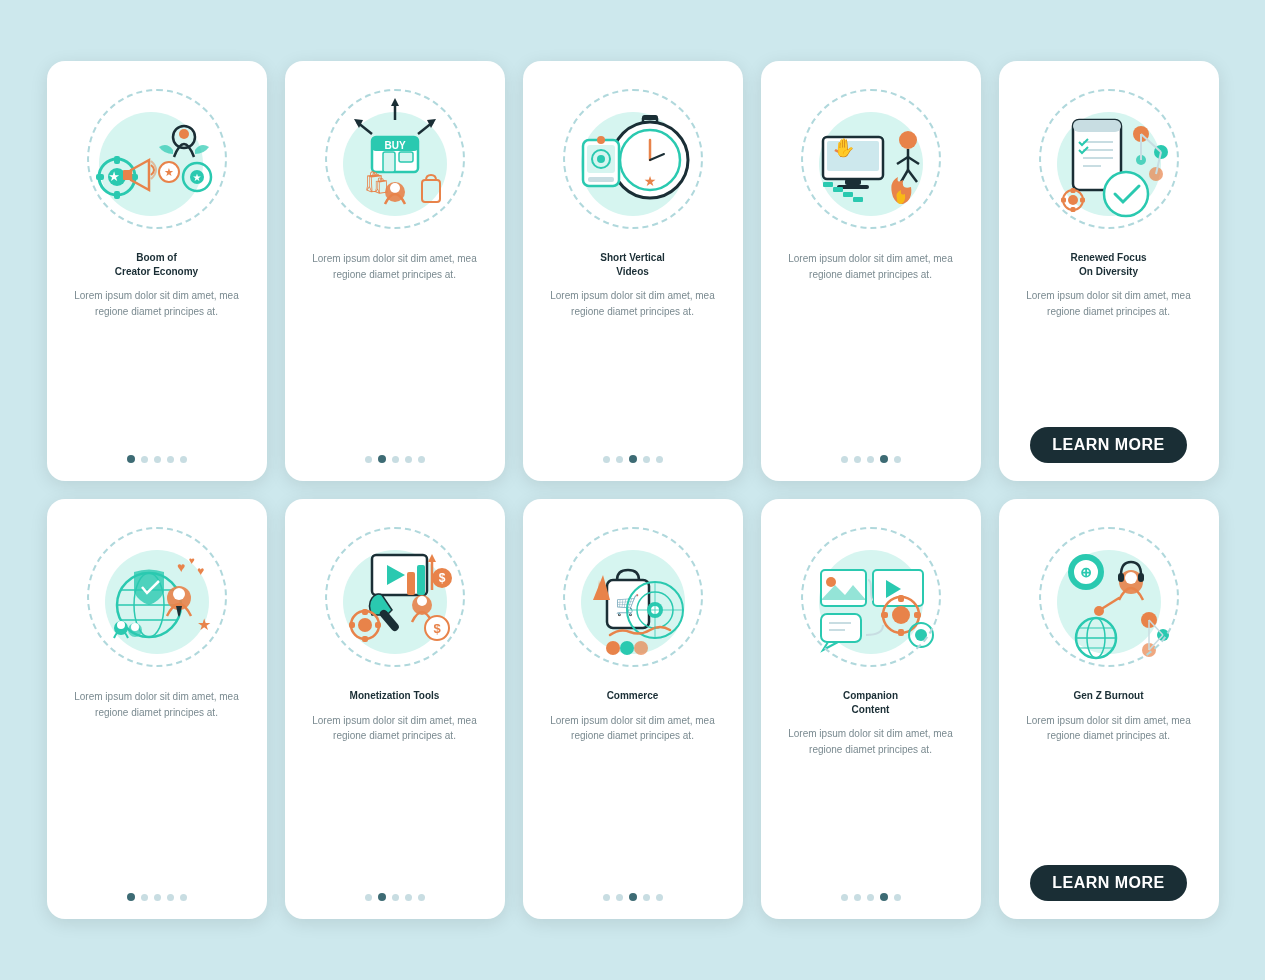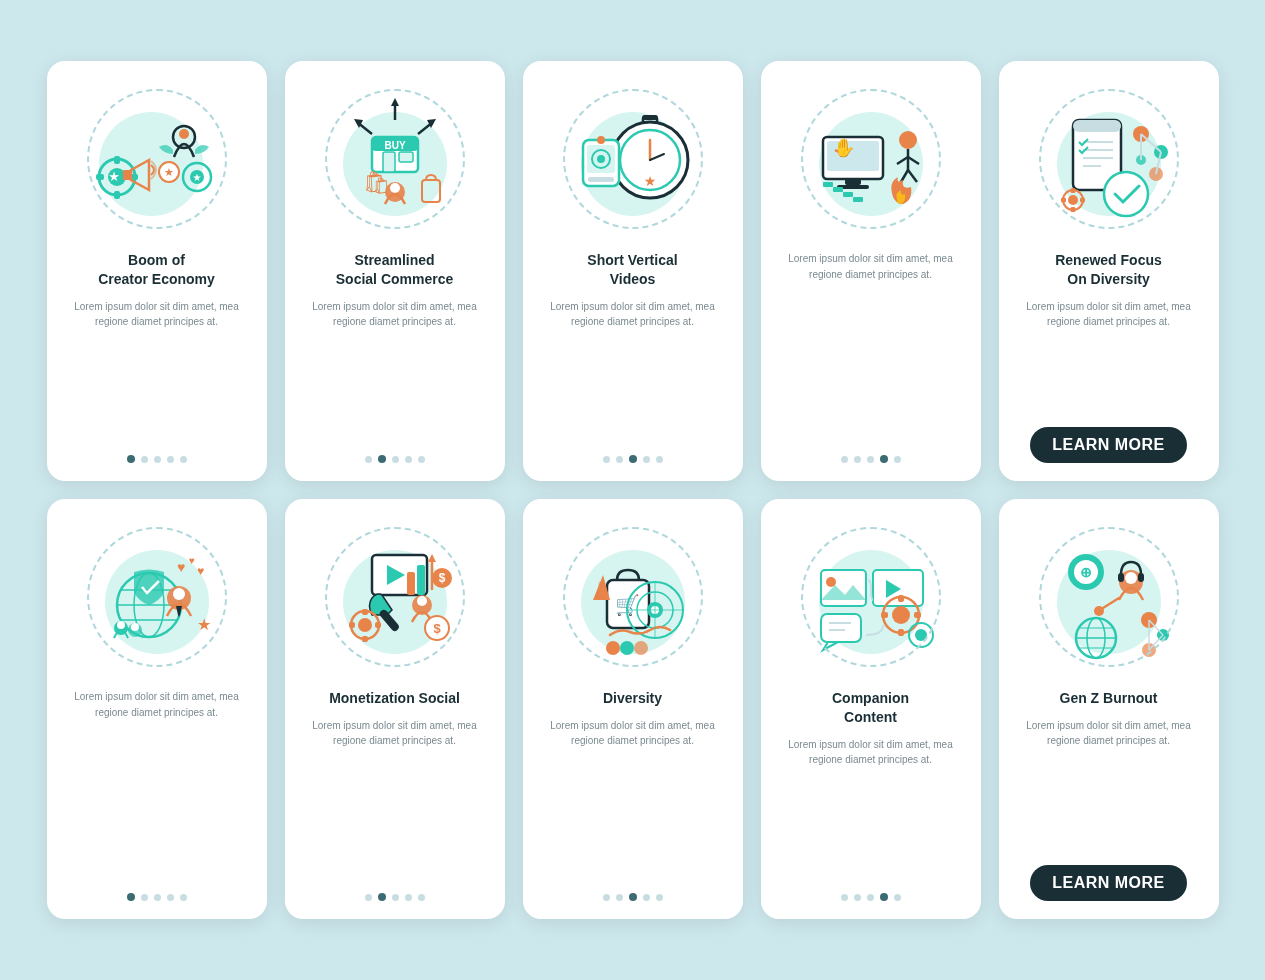--- a/index.html
+++ b/index.html
@@ -42,21 +42,21 @@
       position: absolute;
       width: 140px;
       height: 140px;
       border-radius: 50%;
       border: 2px dashed #b0d8dc;
       top: 50%;
       left: 50%;
       transform: translate(-50%, -50%);
     }
     .card-title {
-      font-size: 14px;
+      font-size: 10px;
       font-weight: 800;
       color: #1a2e35;
       text-align: center;
       margin-bottom: 10px;
       line-height: 1.35;
     }
     .card-body {
       font-size: 10px;
       color: #7a8a90;
       text-align: center;
@@ -174,21 +174,20 @@
         <circle cx="78" cy="110" r="10" fill="#e8834a" opacity="0.9"></circle>
         <circle cx="78" cy="106" r="5" fill="#fff"></circle>
         <path d="M68,122 Q73,112 78,112 Q83,112 88,122" stroke="#e8834a" stroke-width="2.5" fill="none"></path>
 
         <text x="46" y="108" font-size="22" fill="#e8834a">🛍</text>
 
         <rect x="105" y="98" width="18" height="22" rx="3" fill="none" stroke="#e8834a" stroke-width="2"></rect>
         <path d="M109,98 Q109,93 114,93 Q119,93 119,98" stroke="#e8834a" stroke-width="2" fill="none"></path>
       </svg>
     </div>
-    <div class="card-title">Streamlined<br>Social Commerce</div>
     <div class="card-body">Lorem ipsum dolor sit dim amet, mea regione diamet principes at.</div>
     <div class="dots">
       <div class="dot"></div>
       <div class="dot active"></div>
       <div class="dot"></div>
       <div class="dot"></div>
       <div class="dot"></div>
     </div>
   </div>
 
@@ -382,21 +381,21 @@
         <rect x="58" y="102" width="6" height="6" rx="2" fill="#e8834a"></rect>
 
         <circle cx="105" cy="85" r="10" fill="#e8834a" opacity="0.9"></circle>
         <circle cx="105" cy="81" r="5" fill="#fff"></circle>
         <path d="M95,102 Q100,92 105,92 Q110,92 115,102" stroke="#e8834a" stroke-width="2.5" fill="none"></path>
 
         <circle cx="120" cy="108" r="12" fill="#fff" stroke="#e8834a" stroke-width="2"></circle>
         <text x="120" y="113" font-size="13" fill="#e8834a" text-anchor="middle" font-weight="bold">$</text>
       </svg>
     </div>
-    <div class="card-title">Monetization Social</div>
+    <div class="card-title">Monetization Tools</div>
     <div class="card-body">Lorem ipsum dolor sit dim amet, mea regione diamet principes at.</div>
     <div class="dots">
       <div class="dot"></div>
       <div class="dot active"></div>
       <div class="dot"></div>
       <div class="dot"></div>
       <div class="dot"></div>
     </div>
   </div>
 
@@ -422,21 +421,21 @@
 
         <circle cx="100" cy="90" r="4" fill="#fff"></circle>
         <line x1="100" y1="62" x2="100" y2="118" stroke="#2ac9b0" stroke-width="1.5" opacity="0.5"></line>
         <line x1="72" y1="90" x2="128" y2="90" stroke="#2ac9b0" stroke-width="1.5" opacity="0.5"></line>
 
         <circle cx="58" cy="128" r="7" fill="#e8834a"></circle>
         <circle cx="72" cy="128" r="7" fill="#2ac9b0"></circle>
         <circle cx="86" cy="128" r="7" fill="#e8834a" opacity="0.7"></circle>
       </svg>
     </div>
-    <div class="card-title">Diversity</div>
+    <div class="card-title">Commerce</div>
     <div class="card-body">Lorem ipsum dolor sit dim amet, mea regione diamet principes at.</div>
     <div class="dots">
       <div class="dot"></div>
       <div class="dot"></div>
       <div class="dot active"></div>
       <div class="dot"></div>
       <div class="dot"></div>
     </div>
   </div>
 

